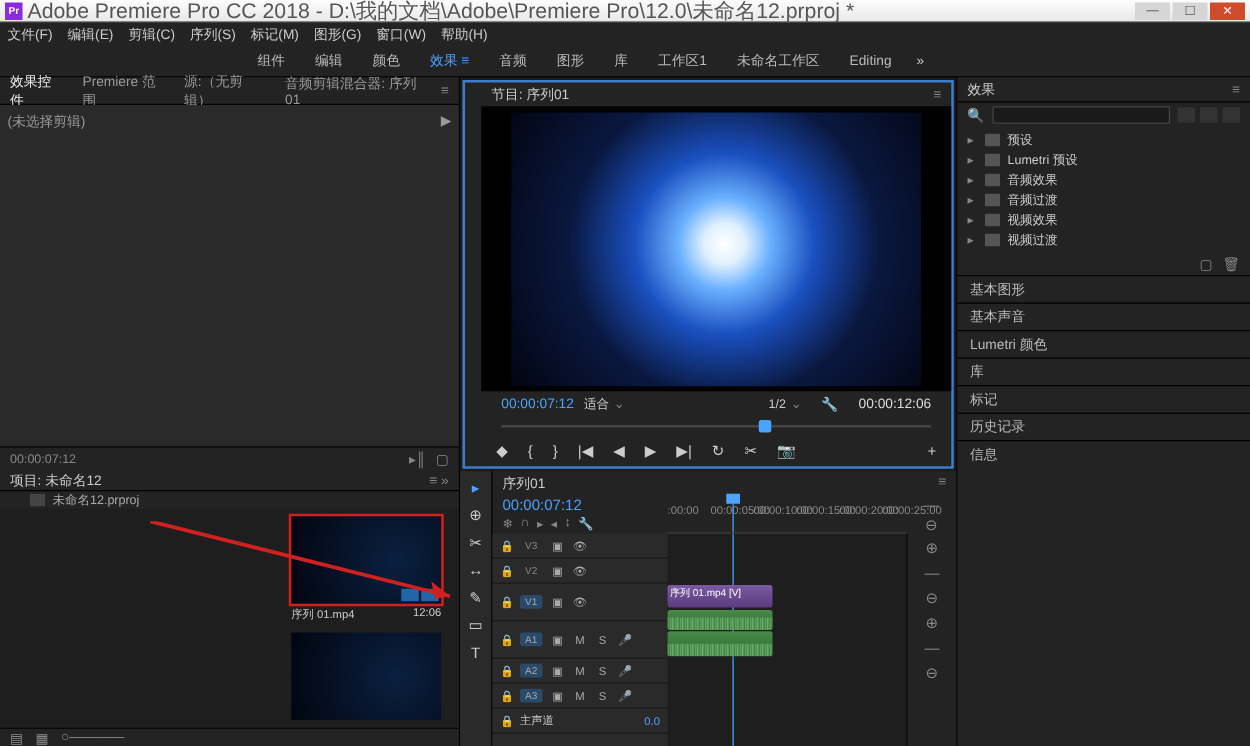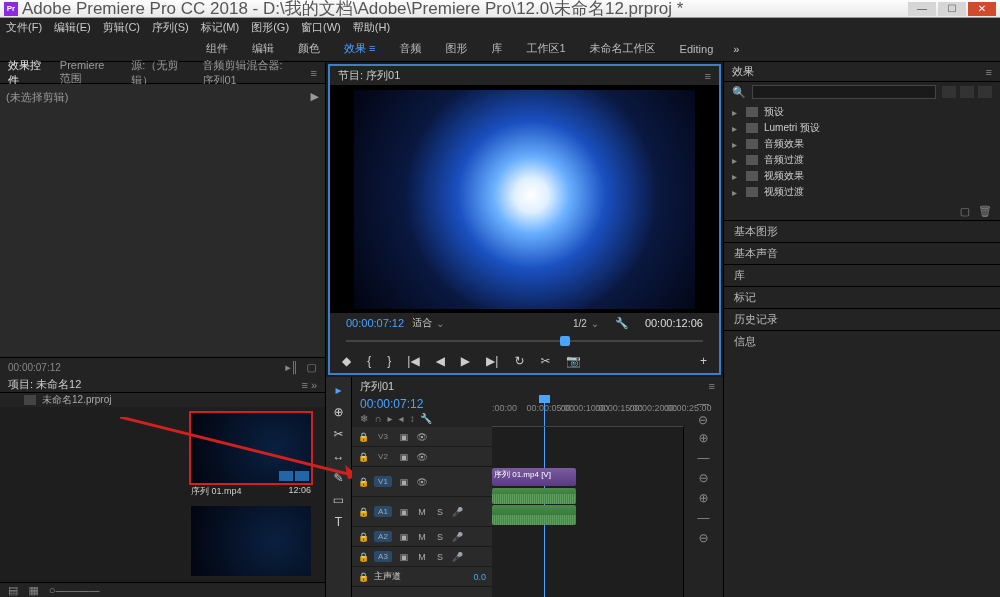--- a/index.html
+++ b/index.html
@@ -23,21 +23,21 @@
 .wsbar { height: 26px; background: #232323; display: flex; align-items: center; padding: 0 6px; border-bottom: 1px solid #000; }
 .wsbar .left { width: 200px; }
 .wsbar .mid { display: flex; gap: 24px; align-items: center; }
 .wsbar .mid span { color: #bbb; font-size: 11px; }
 .wsbar .mid span.active { color: #4aa3ff; }
 .wsbar .mid span.active::after { content: " ≡"; color: #4aa3ff; }
 .wsbar .overflow { margin-left: 20px; color: #ccc; }
 
 
 .main { display: flex; height: 535px; }
-.left-col { width: 326px; display: flex; flex-direction: column; border-right: 1px solid #000; }
+.left-col { width: 368px; display: flex; flex-direction: column; border-right: 1px solid #000; }
 .mid-col { width: 398px; display: flex; flex-direction: column; border-right: 1px solid #000; }
 .right-col { flex: 1; display: flex; flex-direction: column; background: #232323; }
 
 
 .panel-tabs { height: 22px; background: #232323; display: flex; align-items: center; padding: 0 8px; gap: 18px; border-bottom: 1px solid #000; }
 .panel-tabs span { color: #999; font-size: 11px; }
 .panel-tabs span.active { color: #eee; }
 .panel-tabs .menuicon { margin-left: auto; color: #888; }
 
 
@@ -60,21 +60,21 @@
 .proj-body { flex: 1; background: #1e1e1e; padding: 6px 14px; display: flex; gap: 10px; position: relative; justify-content: flex-end; }
 .thumb { width: 120px; }
 .thumb .img { width: 120px; height: 70px; background: radial-gradient(circle at 70% 50%, #0a2040, #020510); position: relative; }
 .thumb.selected .img { outline: 2px solid #d02020; }
 .thumb .img .icons { position: absolute; bottom: 2px; right: 2px; display: flex; gap: 2px; }
 .thumb .img .icons span { width: 14px; height: 10px; background: #2266aa; }
 .thumb .label { display: flex; justify-content: space-between; font-size: 9px; color: #ccc; margin-top: 2px; }
 .proj-toolbar { height: 20px; background: #232323; display: flex; align-items: center; padding: 0 8px; gap: 10px; color: #888; border-top: 1px solid #000; }
 
 
-.program { border: 2px solid #3a7ecc; flex: 1; display: flex; flex-direction: column; margin: 2px; background: #232323; }
+.program { border: 2px solid #3a7ecc; flex: 1; display: flex; flex-direction: column; margin: 2px; background: #232323; padding-left: 13px; }
 .prog-tabs { height: 20px; display: flex; align-items: center; padding: 0 8px; border-bottom: 1px solid #000; }
 .prog-tabs span { color: #ccc; font-size: 11px; }
 .prog-tabs .menuicon { margin-left: auto; color: #888; }
 .prog-video { flex: 1; background: #000; display: flex; align-items: center; justify-content: center; padding: 4px 24px; }
 .videoframe { width: 100%; height: 100%; background: radial-gradient(circle at 52% 48%, #fff 0%, #e0f0ff 8%, #6ab0ff 18%, #1a50c0 35%, #0a1840 60%, #020410 100%); position: relative; }
 .prog-controls { height: 60px; display: flex; flex-direction: column; }
 .prog-info { height: 20px; display: flex; align-items: center; padding: 0 16px; gap: 8px; }
 .prog-info .tc { color: #4aa3ff; font-size: 11px; }
 .prog-info .fit { display: flex; align-items: center; gap: 4px; color: #ccc; font-size: 10px; }
 .prog-info .fit .dd { color: #888; }
@@ -447,18 +447,19 @@
           <span class="folder"></span>
           <span>视频过渡</span>
         </div>
     </div>
     <div class="fx-bottom-icons">
       <span>▢</span>
       <span>🗑</span>
     </div>
     <div class="side-panel">基本图形</div>
     <div class="side-panel">基本声音</div>
+    <div class="side-panel">Lumetri 颜色</div>
     <div class="side-panel">库</div>
     <div class="side-panel">标记</div>
     <div class="side-panel">历史记录</div>
     <div class="side-panel">信息</div>
   </div>
 </div>
 
 </body></html>

